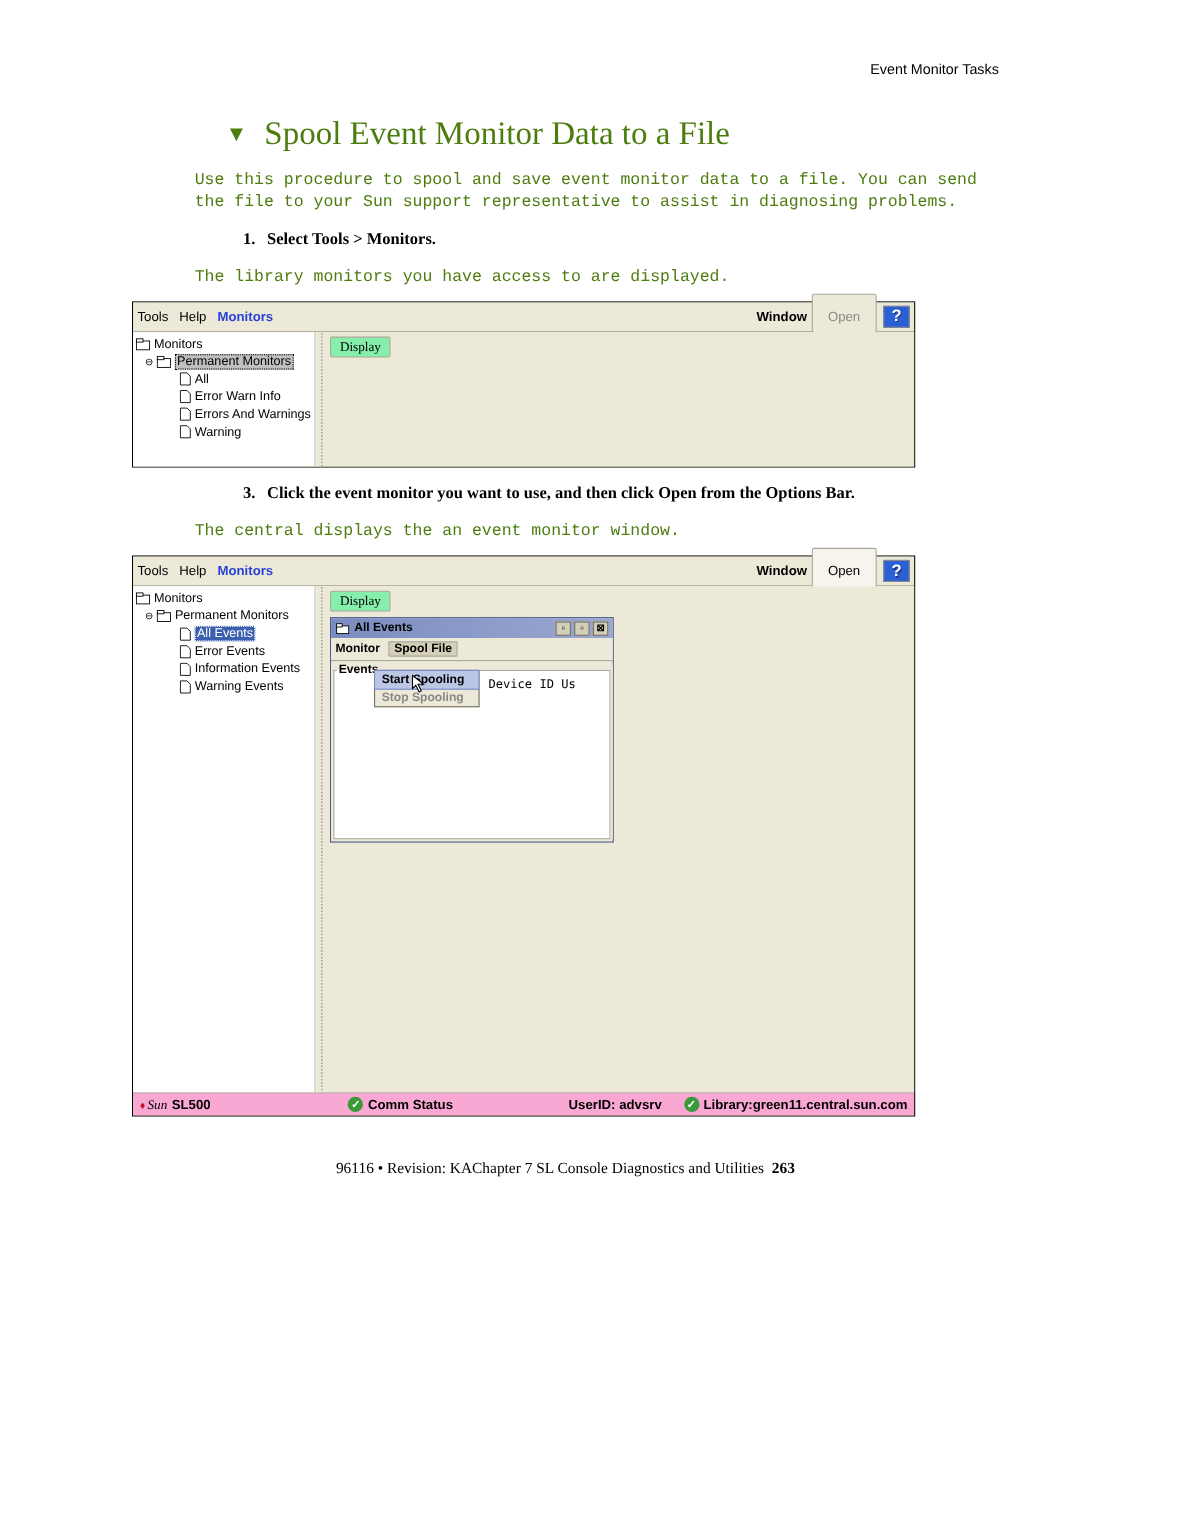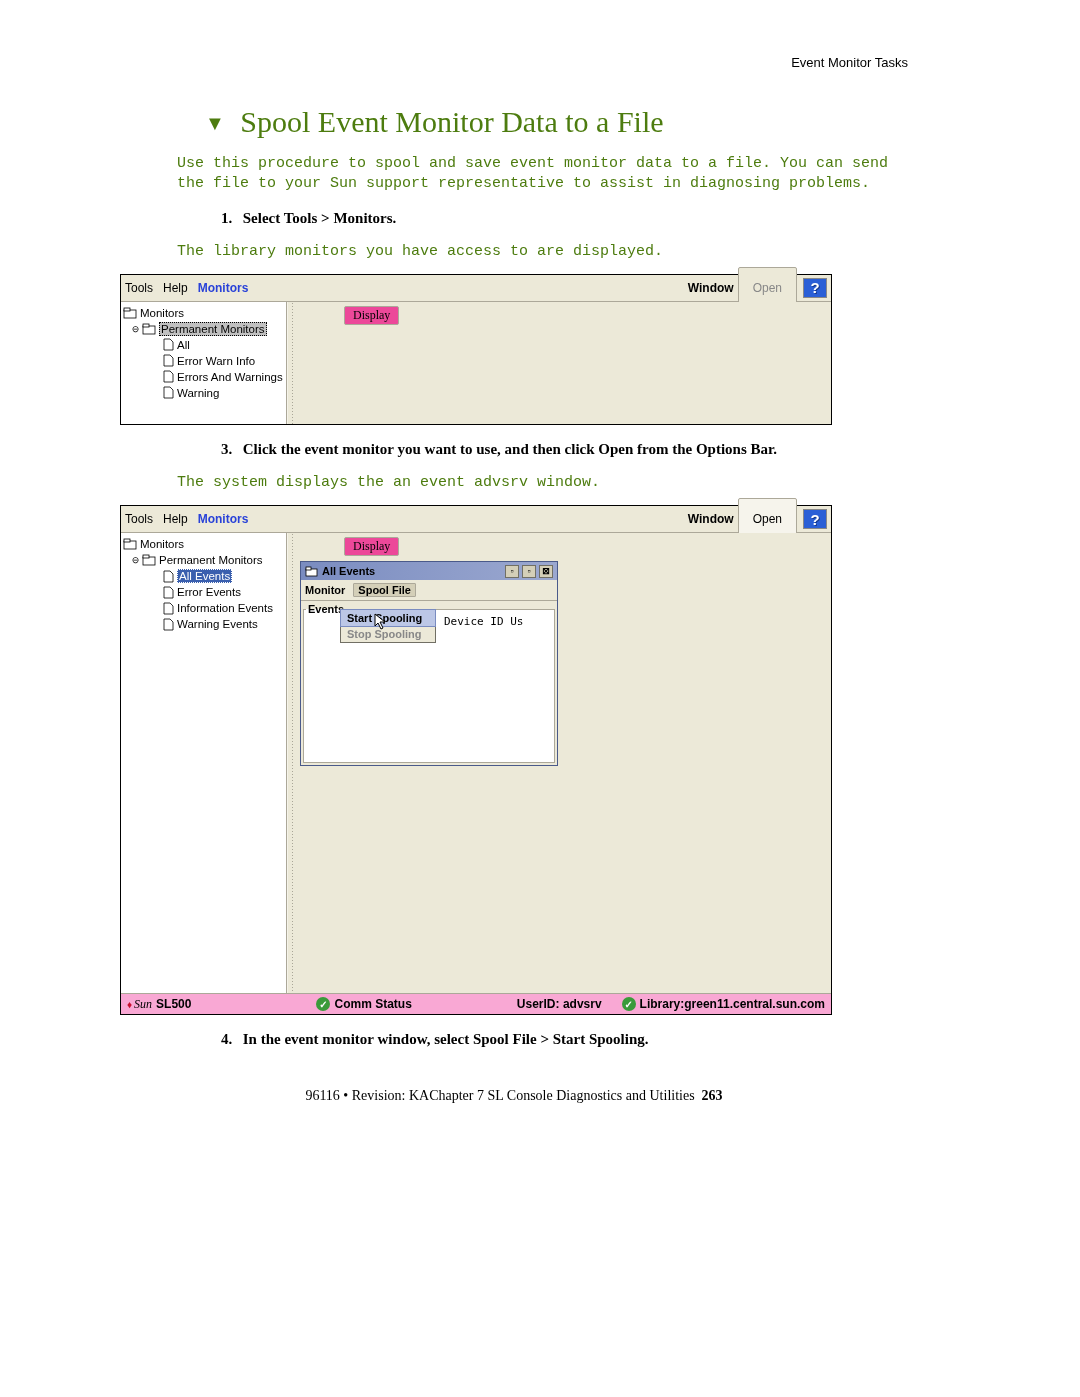--- a/index.html
+++ b/index.html
@@ -172,26 +172,25 @@
     background: #3a5fae;
     color: #fff;
     border: 1px dotted #fff;
     padding: 0 1px;
   }
   .display-btn {
     position: absolute;
     left: 4px;
     top: 4px;
     border: 1px solid #aca899;
-    background: #ec4899;
+    background: #86efac;
     padding: 1px 8px;
     font-size: 12px;
     font-family: Tahoma;
     border-radius: 2px;
-    margin-left: 44px;
   }
   .inner-window {
     position: absolute;
     left: 4px;
     top: 28px;
     width: 256px;
     border: 1px solid #4a5a8a;
     background: #ece9d8;
   }
   .iw-title {
@@ -411,21 +410,21 @@
         </div>
       </div>
       <div class="splitter"></div>
       <div class="content-panel">
         <span class="display-btn">Display</span>
       </div>
     </div>
   </div>
 
   <p class="step"><span class="num">3.</span> <span>Click the event monitor you want to use, and then click Open from the Options Bar.</span></p>
-  <p class="body-text">The system displays the an event advsrv window.</p>
+  <p class="body-text">The central displays the an event monitor window.</p>
 
   <div class="screenshot">
     <div class="menubar">
       <span class="menu-item">Tools</span>
       <span class="menu-item">Help</span>
       <span class="menu-item active">Monitors</span>
       <span class="spacer"></span>
       <span class="win-label">Window</span>
       <span class="open-btn enabled">Open</span>
       <span class="help-icon">
@@ -544,21 +543,20 @@
         <span>UserID:</span> <span>advsrv</span>
       </span>
       <span class="library">
         <span class="check-icon"></span>
         <span>Library:</span>
           <span>green11.central.sun.com</span>
       </span>
     </div>
   </div>
 
-  <p class="step"><span class="num">4.</span> <span>In the event monitor window, select Spool File &gt; Start Spooling.</span></p>
 
   <div class="page-footer">
     <span class="left">96116 • Revision: KA</span>
     <span class="right">
       <span>Chapter 7 SL Console Diagnostics and Utilities</span>&nbsp;&nbsp;<b>263</b>
     </span>
   </div>
 </div>
 
 </body></html>

